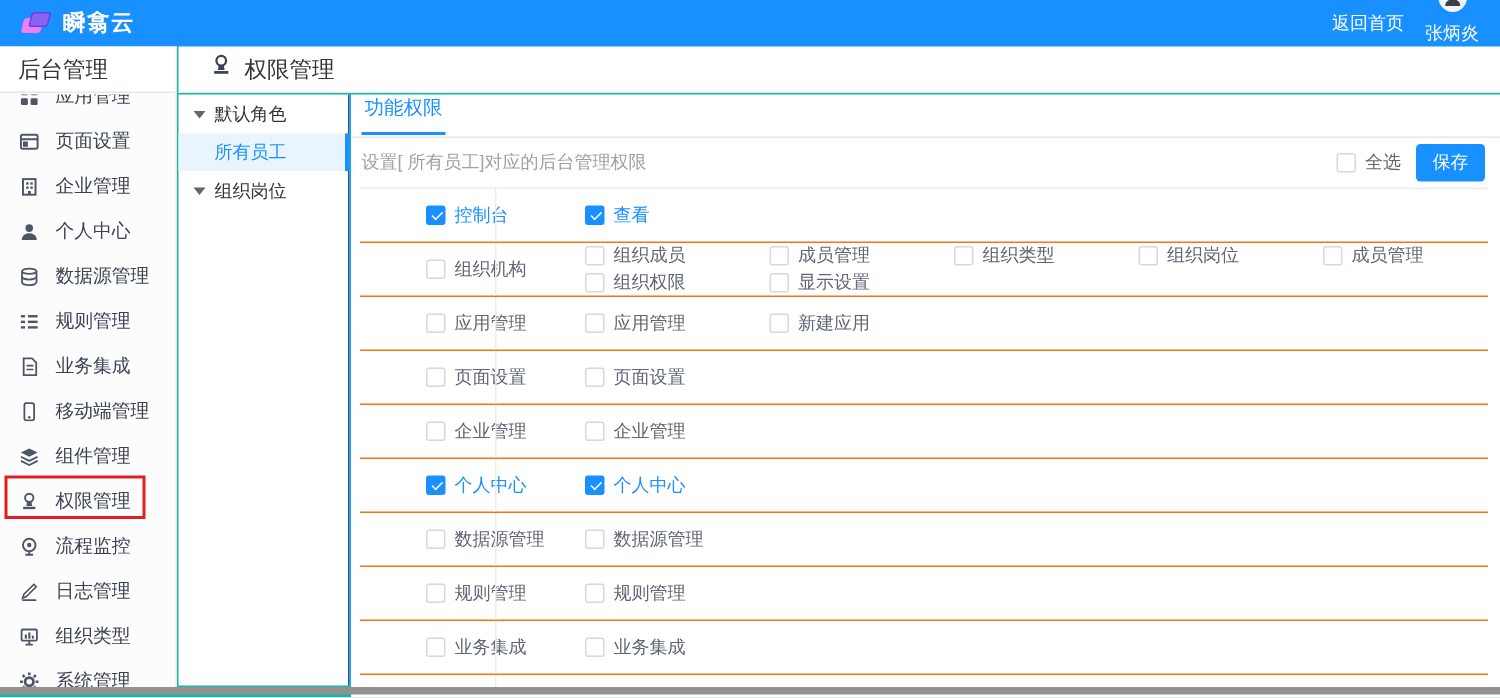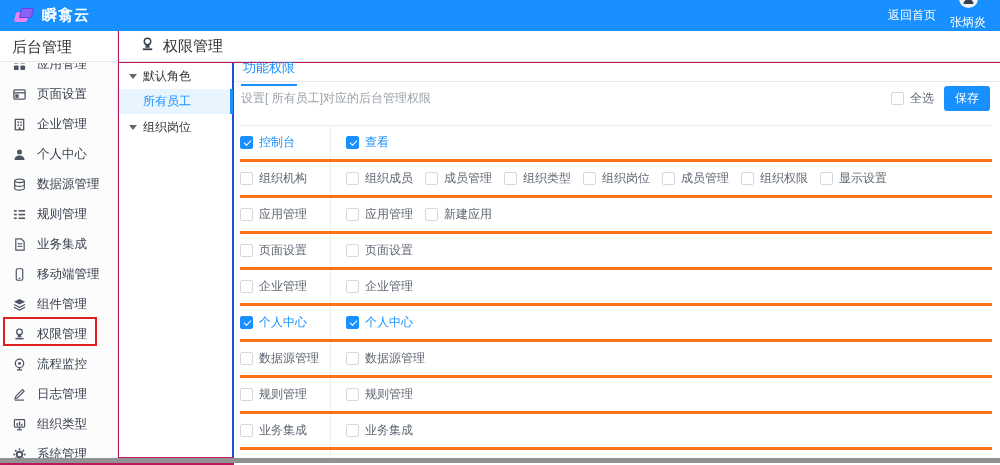--- a/index.html
+++ b/index.html
@@ -1,18 +1,18 @@
 <!DOCTYPE html>
 <html><head>
 <meta charset="utf-8">
 <style>
   * { margin:0; padding:0; box-sizing:border-box; }
   html,body { width:1000px; height:465px; overflow:hidden; background:#fff;
     font-family:"Liberation Sans","DejaVu Sans",sans-serif; }
-  .stage { position:relative; width:1000px; height:465px; background:#be185d; }
+  .stage { position:relative; width:1000px; height:465px; background:#14b8a6; }
 
   
   .topbar { position:absolute; left:0; top:0; width:1000px; height:31px;
     background:#1890ff; display:flex; align-items:center; justify-content:space-between;
     padding:0 14px 0 15px; }
   .logo { display:flex; align-items:center; gap:7px; }
   .logo-cubes { position:relative; width:20px; height:18px; }
   .cube-back { position:absolute; left:0; top:5px; width:13px; height:10px;
     background:#ef7ef2; border-radius:2px; transform:skewX(-14deg); }
   .cube-front { position:absolute; left:5px; top:1px; width:13px; height:10px;
@@ -55,45 +55,45 @@
   .tri-down { width:0; height:0; border-left:4px solid transparent;
     border-right:4px solid transparent; border-top:5px solid #666; }
   .tree-child { position:relative; height:25px; display:flex; align-items:center;
     padding-left:24px; font-size:12px; color:#555; cursor:pointer; }
   .tree-child.selected { background:#e8f4fe; color:#1890ff; }
   .tree-child.selected::after { content:""; position:absolute; right:-1px; top:0;
     width:3px; height:100%; background:#1890ff; }
 
   
   .main { position:absolute; left:234px; top:63px; right:0; bottom:0; background:#fff; }
-  .tab-row { height:19px; border-bottom:1px solid #e8e8e8; display:flex; align-items:center; padding-left:7px; }
+  .tab-row { height:29px; border-bottom:1px solid #e8e8e8; display:flex; align-items:flex-start; padding-left:7px; }
   .tab { font-size:13px; color:#1890ff; padding:0 2px 7px 2px; border-bottom:2px solid #1890ff;
     cursor:pointer; }
   .meta-row { height:33px; display:flex; align-items:center; justify-content:space-between;
     padding:0 10px 0 7px; }
   .subtitle { font-size:12px; color:#9aa1a9; }
   .meta-right { display:flex; align-items:center; gap:10px; }
   .save-btn { background:#1890ff; color:#fff; border:none; border-radius:3px;
     font-size:12px; padding:4px 11px; cursor:pointer; font-family:inherit; }
 
   
-  .cb-wrap { display:inline-flex; align-items:center; cursor:pointer; }
+  .cb-wrap { display:inline-flex; align-items:center; cursor:pointer;margin-left:44px; }
   .cb { position:relative; width:13px; height:13px; border:1px solid #d4d9de;
     border-radius:2px; background:#fff; flex:0 0 auto; }
   .cb.checked { background:#1890ff; border-color:#1890ff; }
   .cb.checked::after { content:""; position:absolute; left:2.5px; top:2.5px; width:6px;
     height:3px; border-left:1.6px solid #fff; border-bottom:1.6px solid #fff;
     transform:rotate(-45deg); }
   .cb-label { font-size:12px; color:#5f6672; margin-left:6px; white-space:nowrap; }
   .cb-wrap.checked .cb-label { color:#1890ff; }
 
   
   .perm-table { position:absolute; left:6px; right:8px; top:62px; bottom:0;
     border-top:1px solid #ececec; overflow:hidden; }
-  .perm-row { display:flex; min-height:36px; border-bottom:3px solid #f97316; }
+  .perm-row { display:flex; min-height:36px; border-bottom:1px solid #f97316; }
   .perm-row.stub { height:9px; min-height:9px; border-bottom:none; }
   .cell-group { width:90px; flex:0 0 auto; display:flex; align-items:center; }
   .cell-perms { flex:1; border-left:1px solid #ececec; display:flex; align-items:center;
     flex-wrap:wrap; padding-left:15px; gap:0; }
   .cell-perms .cb-wrap { margin-right:12px; }
 
   
   .bottom-strip { position:absolute; left:0; top:458px; width:1000px; height:5px;
     background:#929292; z-index:40; }
 </style>

